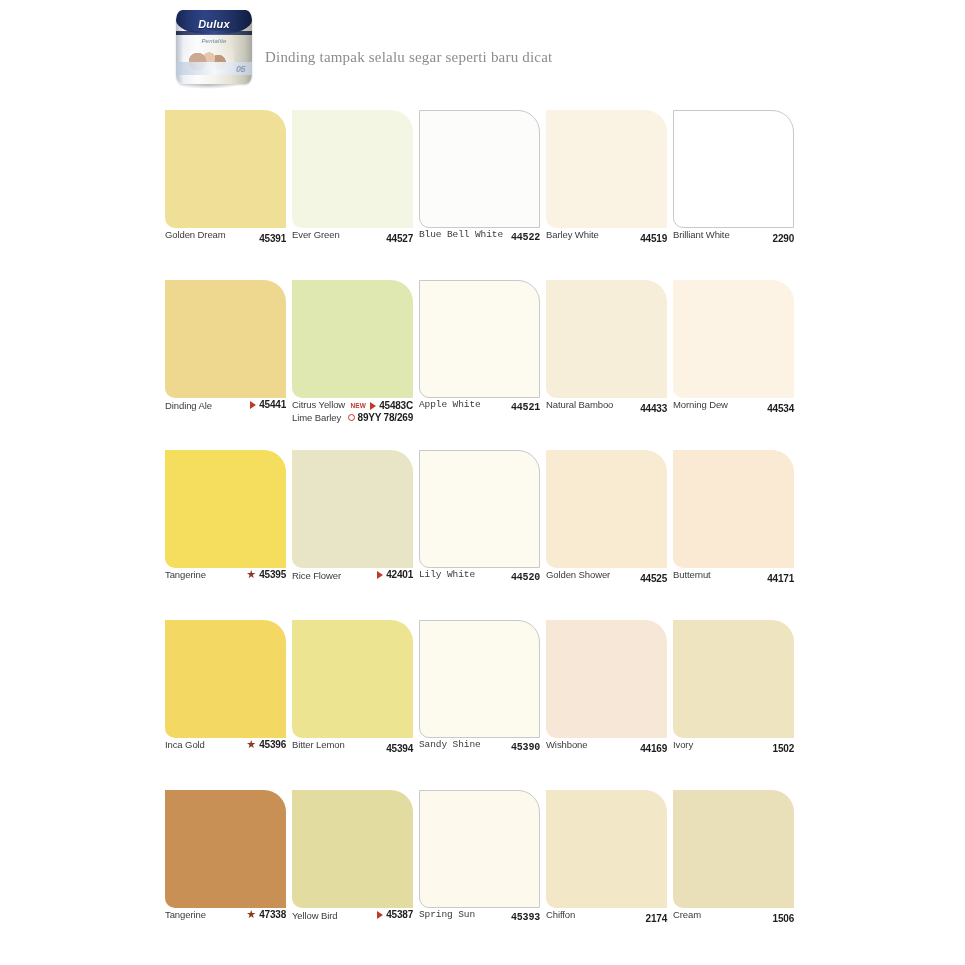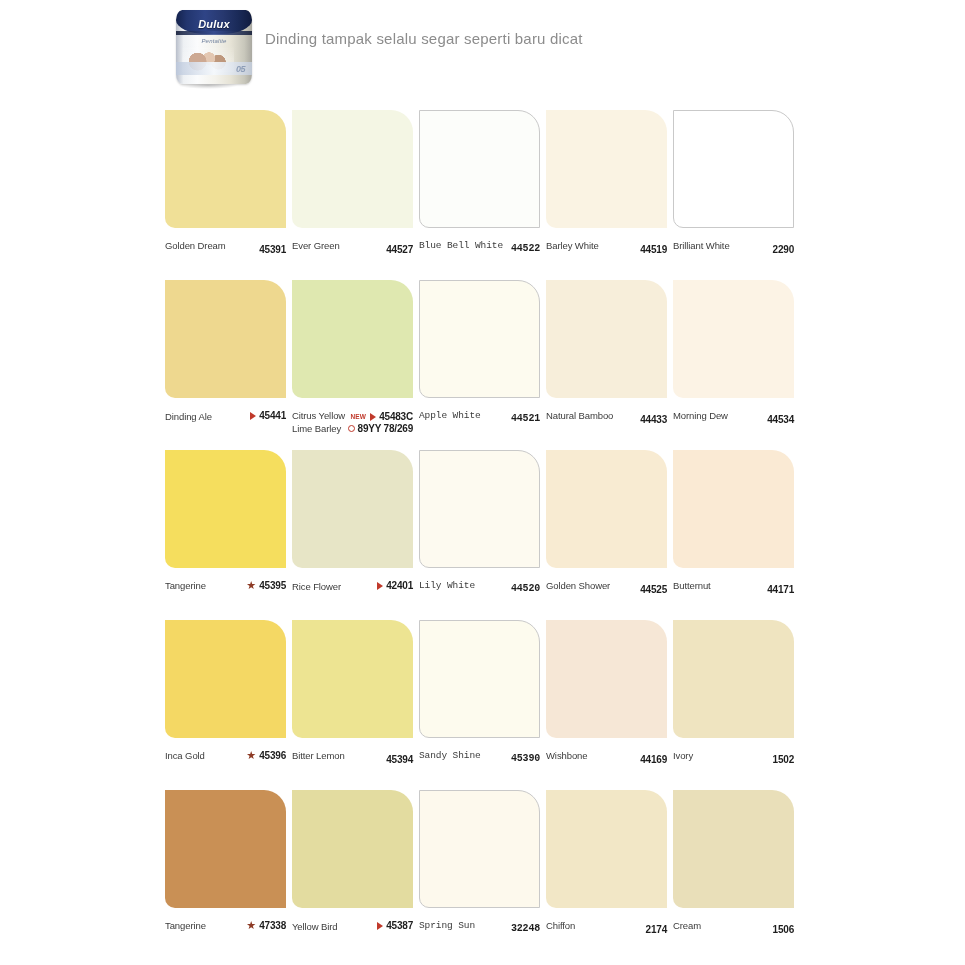--- a/index.html
+++ b/index.html
@@ -90,25 +90,26 @@
     color: #8d9db7;
     letter-spacing: -.5px;
   }
   .can-shadow {
     position: absolute; left: 10px; bottom: 3px;
     width: 60px; height: 7px;
     background: radial-gradient(ellipse at center, rgba(0,0,0,.20), rgba(0,0,0,0) 70%);
   }
   .tagline {
     position: absolute;
-    left: 265px; top: 30px;
+    left: 265px; top: 49px;
     font-size: 15px;
     color: #8c8c8c;
     letter-spacing: .2px;
     white-space: nowrap;
+    font-family: Liberation Serif, serif;
   }
 
   
   .grid {
     position: absolute;
     left: 165px; top: 110px;
     width: 630px;
   }
   .row {
     position: relative;
@@ -129,21 +130,20 @@
     width: 121px;
     height: 118px;
     border-radius: 0 22px 0 10px;
   }
   .swatch.outlined {
     border: 1px solid #c9c9c9;
   }
 
   .label {
     position: relative;
-    margin-top: 11px;
     height: 30px;
   }
   .lbl-line {
     display: flex;
     align-items: baseline;
     justify-content: space-between;
     height: 13px;
     line-height: 13px;
   }
   .lbl-name {
@@ -497,21 +497,21 @@
             </div>
           </div>
         </div>
         <div class="cell c2">
           <div class="swatch outlined" title="Spring Sun" style="background: rgb(253, 249, 237);"></div>
           <div class="label">
             <div class="lbl-line">
               <span class="lbl-name">Spring Sun</span>
               <span class="lbl-right">
                 <span class="mk mk-none"></span>
-                <span class="lbl-code">32248</span>
+                <span class="lbl-code">45393</span>
               </span>
             </div>
           </div>
         </div>
         <div class="cell c3">
           <div class="swatch" title="Chiffon" style="background: rgb(242, 231, 198);"></div>
           <div class="label">
             <div class="lbl-line">
               <span class="lbl-name">Chiffon</span>
               <span class="lbl-right">

